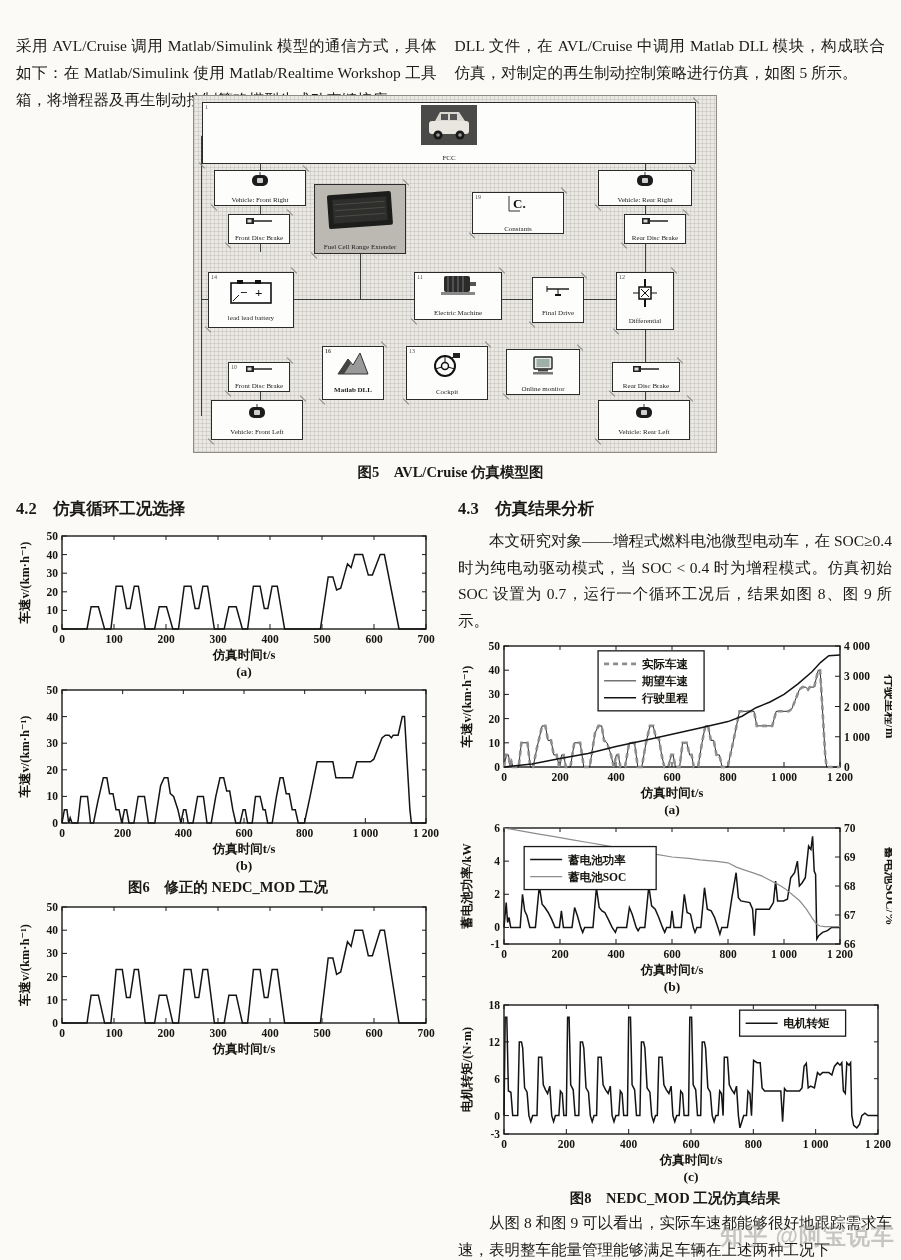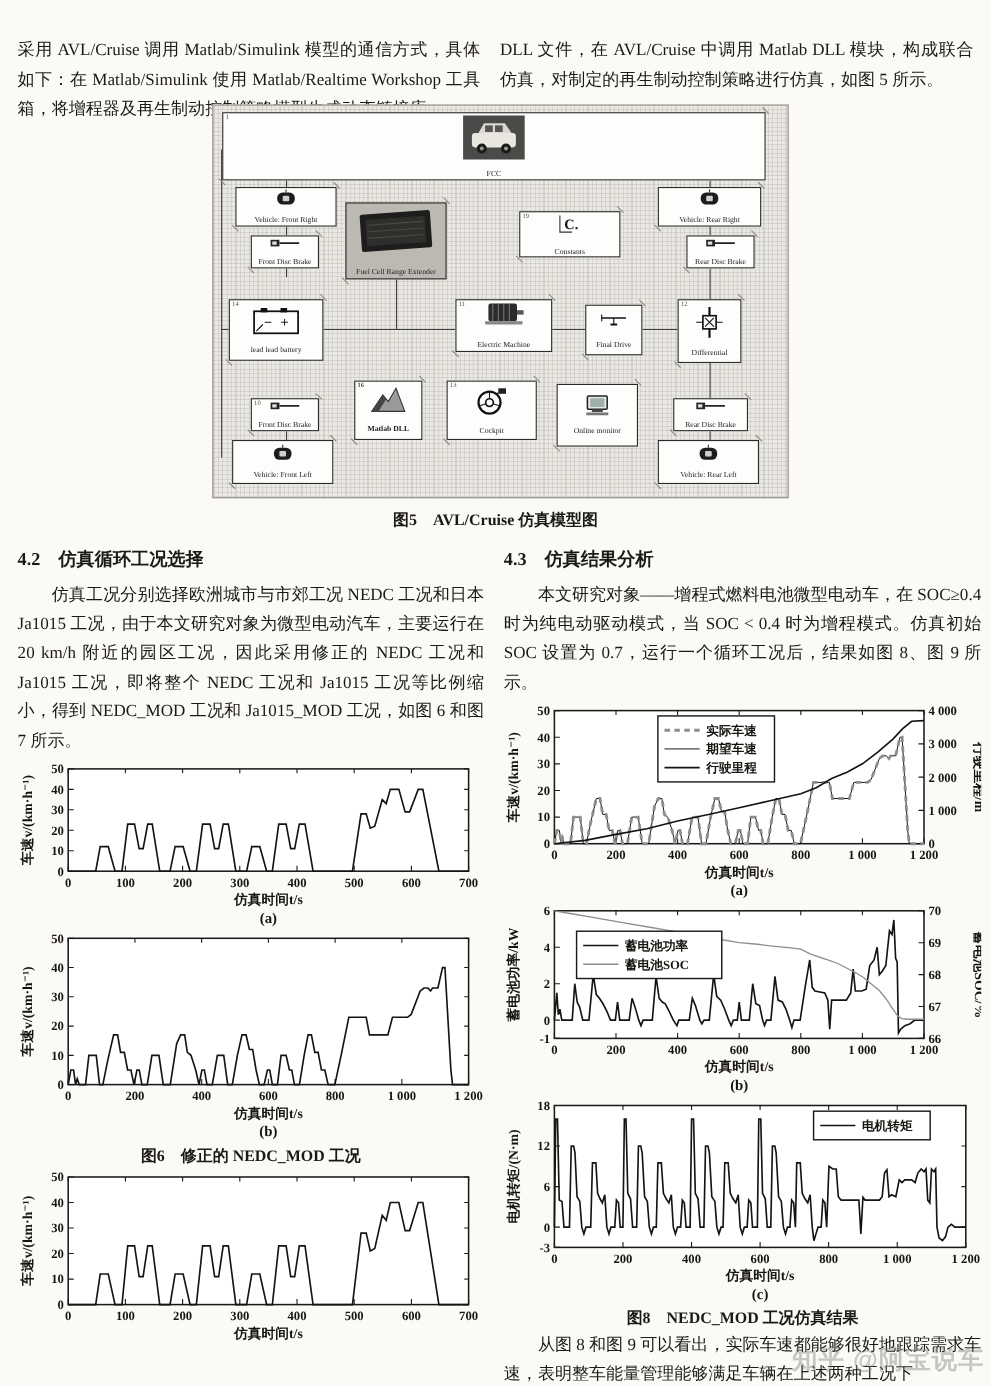--- a/index.html
+++ b/index.html
@@ -236,21 +236,21 @@
             <circle cx="14" cy="16" r="3.5" fill="none" stroke="#111" stroke-width="1.5"></circle>
             <line x1="14" y1="6" x2="14" y2="12.5" stroke="#111"></line>
             <line x1="4.5" y1="19" x2="10.8" y2="17" stroke="#111"></line>
             <line x1="23.5" y1="19" x2="17.2" y2="17" stroke="#111"></line>
             <rect x="22" y="3" width="7" height="5" fill="#222"></rect>
             <line x1="20" y1="9" x2="22" y2="7" stroke="#111"></line>
           </svg>
         </span>
         <span class="blabel">Cockpit</span>
       </div>
-      <div class="blk blk-monitor" style="left: 312px; top: 253px; width: 74px; height: 57px;">
+      <div class="blk blk-monitor" style="left: 312px; top: 253px; width: 74px; height: 46px; justify-content: flex-end;">
         <span class="bnum"></span>
         <span class="bicon">
           <svg width="27" height="21" viewBox="0 0 27 21">
             <rect x="4" y="1" width="18" height="12" rx="1" fill="#e8e8e8" stroke="#222" stroke-width="1.4"></rect>
             <rect x="6.5" y="3" width="13" height="8" fill="#9fb0a8"></rect>
             <rect x="8" y="13" width="10" height="2.5" fill="#444"></rect>
             <rect x="3" y="16" width="20" height="2.5" fill="#777"></rect>
           </svg>
         </span>
         <span class="blabel">Online monitor</span>
@@ -287,21 +287,20 @@
           </svg>
         </span>
         <span class="blabel">Vehicle: Rear Left</span>
       </div>
     </div>
   <div class="caption fig5cap">图5　AVL/Cruise 仿真模型图</div>
 
   <div class="cols">
     <div class="col-l">
       <h3>4.2　仿真循环工况选择</h3>
-      <p class="body-p">仿真工况分别选择欧洲城市与市郊工况 NEDC 工况和日本 Ja1015 工况，由于本文研究对象为微型电动汽车，主要运行在 20 km/h 附近的园区工况，因此采用修正的 NEDC 工况和 Ja1015 工况，即将整个 NEDC 工况和 Ja1015 工况等比例缩小，得到 NEDC_MOD 工况和 Ja1015_MOD 工况，如图 6 和图 7 所示。</p>
       <svg class="chart" width="424" height="152">
           <rect x="46" y="8" width="364" height="93" fill="#ffffff" stroke="#1a1a1a" stroke-width="1.4"></rect>
           <line x1="46" y1="101" x2="46" y2="96" stroke="#1a1a1a"></line>
           <line x1="46" y1="8" x2="46" y2="12" stroke="#1a1a1a"></line>
           <text class="tick" x="46" y="115" text-anchor="middle">0</text>
           <line x1="98" y1="101" x2="98" y2="96" stroke="#1a1a1a"></line>
           <line x1="98" y1="8" x2="98" y2="12" stroke="#1a1a1a"></line>
           <text class="tick" x="98" y="115" text-anchor="middle">100</text>
           <line x1="150" y1="101" x2="150" y2="96" stroke="#1a1a1a"></line>
           <line x1="150" y1="8" x2="150" y2="12" stroke="#1a1a1a"></line>

